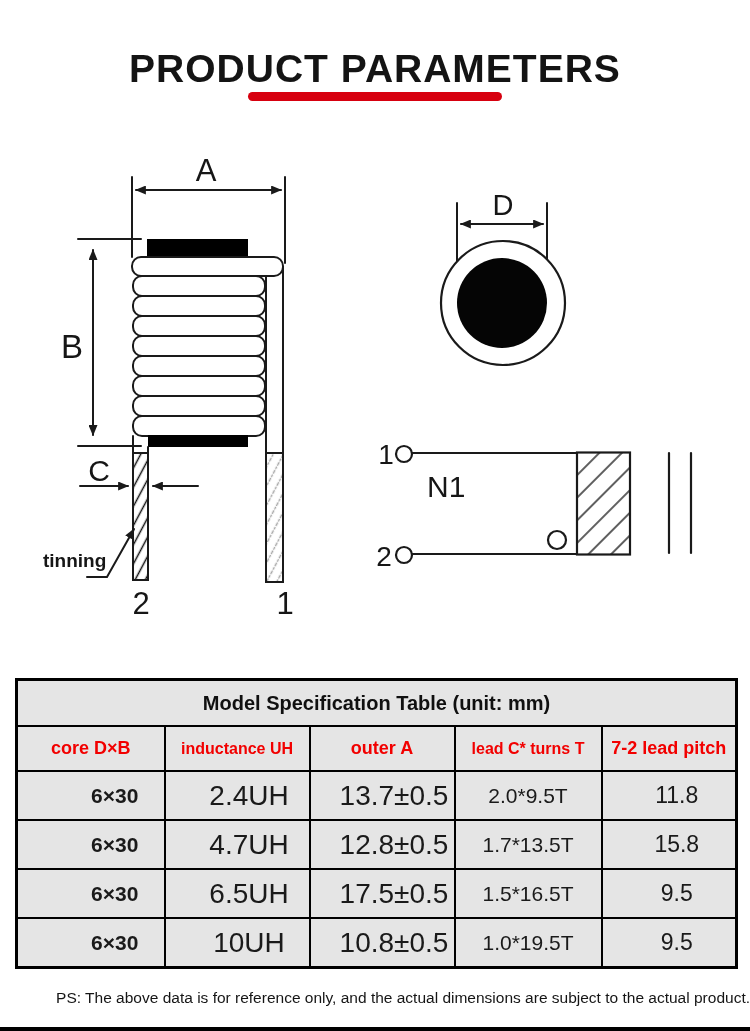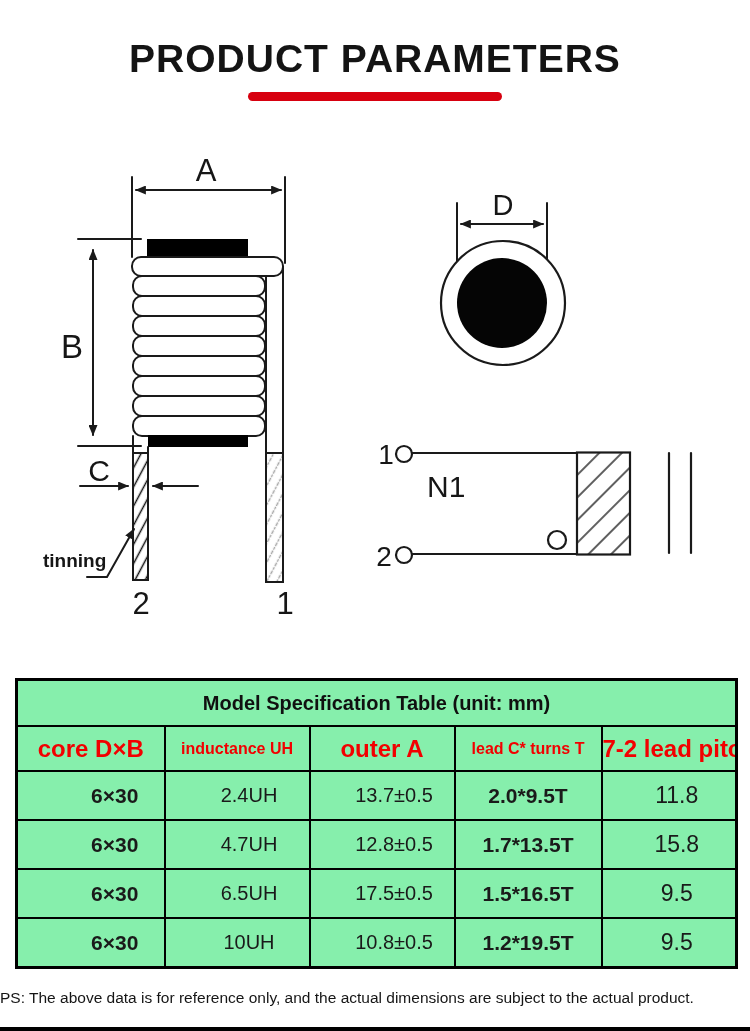--- a/index.html
+++ b/index.html
@@ -1,48 +1,48 @@
 <!DOCTYPE html>
 <html><head>
 <meta charset="utf-8">
 <style>
   html,body{margin:0;padding:0;background:#ffffff;}
   .page{
     position:relative;width:750px;height:1031px;background:#ffffff;
     font-family:"Liberation Sans",sans-serif;color:#141414;overflow:hidden;
   }
   .page-title{
-    position:absolute;top:36px;left:0;width:750px;text-align:center;
+    position:absolute;top:46px;left:0;width:750px;text-align:center;
     font-size:39px;font-weight:700;letter-spacing:1px;color:#141414;line-height:46px;
   }
   .title-underline{
     position:absolute;top:92px;left:248px;width:254px;height:9px;
     border-radius:5px;background:#d7000f;
   }
   .diagrams{position:absolute;top:130px;left:0;}
   .dlabel{font-family:"Liberation Sans",sans-serif;fill:#161616;}
   .spec-table{
     position:absolute;top:678px;left:15px;width:720px;
-    border-collapse:collapse;table-layout:fixed;background:#86efac;
+    border-collapse:collapse;table-layout:fixed;background:#e5e5e5;
   }
   .spec-table td{
     border:2px solid #000;text-align:center;vertical-align:middle;
     padding:0;overflow:hidden;white-space:nowrap;
   }
   .spec-table{border:3px solid #000;}
   td.tbl-title{height:44px;font-size:20px;font-weight:700;color:#101010;}
-  td.hc{height:43px;font-weight:700;color:#f20000;font-size:24px;}
+  td.hc{height:43px;font-weight:700;color:#f20000;font-size:18px;}
   td.hc.c2,td.hc.c4{font-size:16px;}
   td.dc{height:47px;color:#1a1a1a;}
   td.dc.c1{font-weight:700;font-size:21px;padding-left:48px;}
-  td.dc.c2,td.dc.c3{font-size:20px;font-weight:400;padding-left:24px;}
-  td.dc.c4{font-size:21px;font-weight:700;}
+  td.dc.c2,td.dc.c3{font-size:28px;font-weight:400;padding-left:24px;}
+  td.dc.c4{font-size:21px;font-weight:400;}
   td.dc.c5{font-size:23px;font-weight:400;padding-left:16px;}
   .ps-note{
-    position:absolute;top:988px;left:0;width:750px;text-align:left;
+    position:absolute;top:988px;left:0;width:750px;text-align:right;
     font-size:15.5px;color:#151515;line-height:20px;
   }
   .bottom-bar{
     position:absolute;left:0;bottom:0;width:750px;height:4px;background:#000;
   }
 </style>
 </head>
 <body>
 
 <div class="page">
@@ -179,21 +179,21 @@
         <td class="dc c1">6×30</td>
         <td class="dc c2">6.5UH</td>
         <td class="dc c3">17.5±0.5</td>
         <td class="dc c4">1.5*16.5T</td>
         <td class="dc c5">9.5</td>
       </tr>
       <tr>
         <td class="dc c1">6×30</td>
         <td class="dc c2">10UH</td>
         <td class="dc c3">10.8±0.5</td>
-        <td class="dc c4">1.2*19.5T</td>
+        <td class="dc c4">1.0*19.5T</td>
         <td class="dc c5">9.5</td>
       </tr>
     </tbody>
   </table>
 
   <div class="ps-note">PS: The above data is for reference only, and the actual dimensions are subject to the actual product.</div>
   <div class="bottom-bar"></div>
 
 </div>
 

